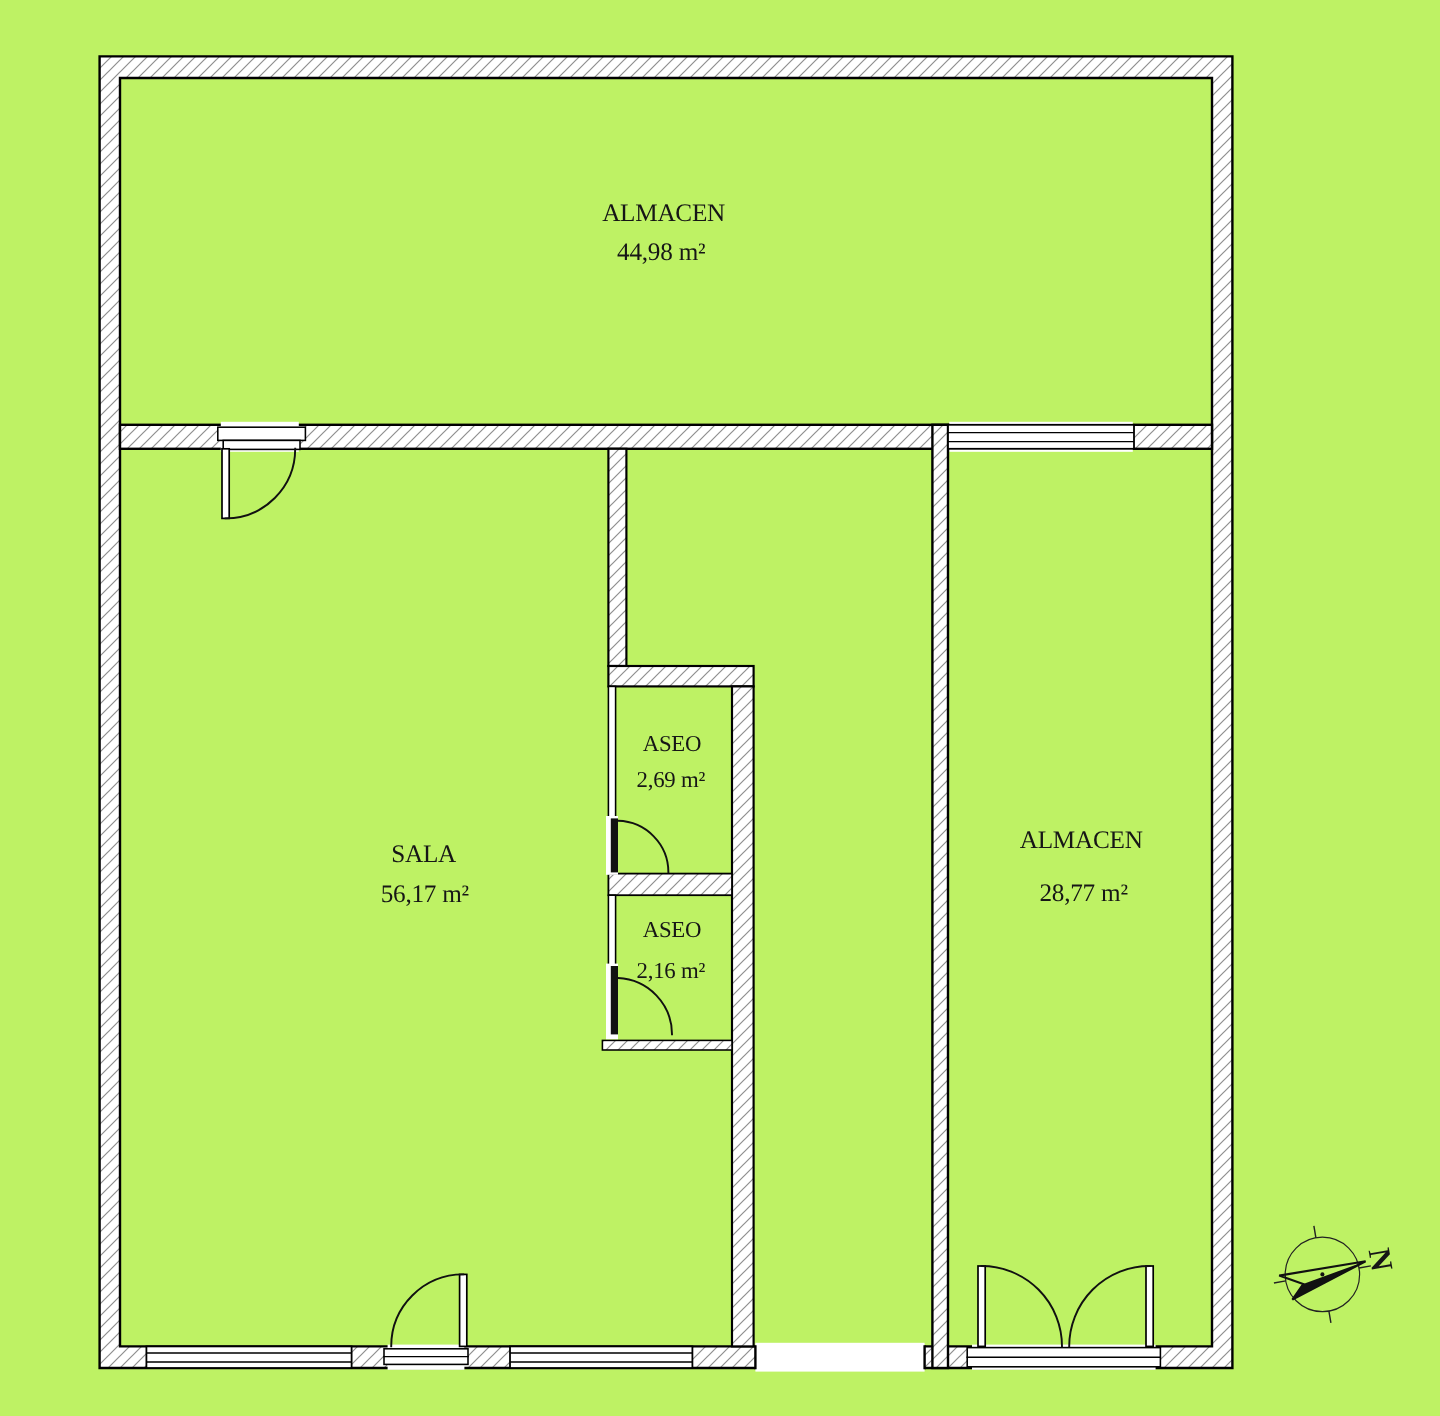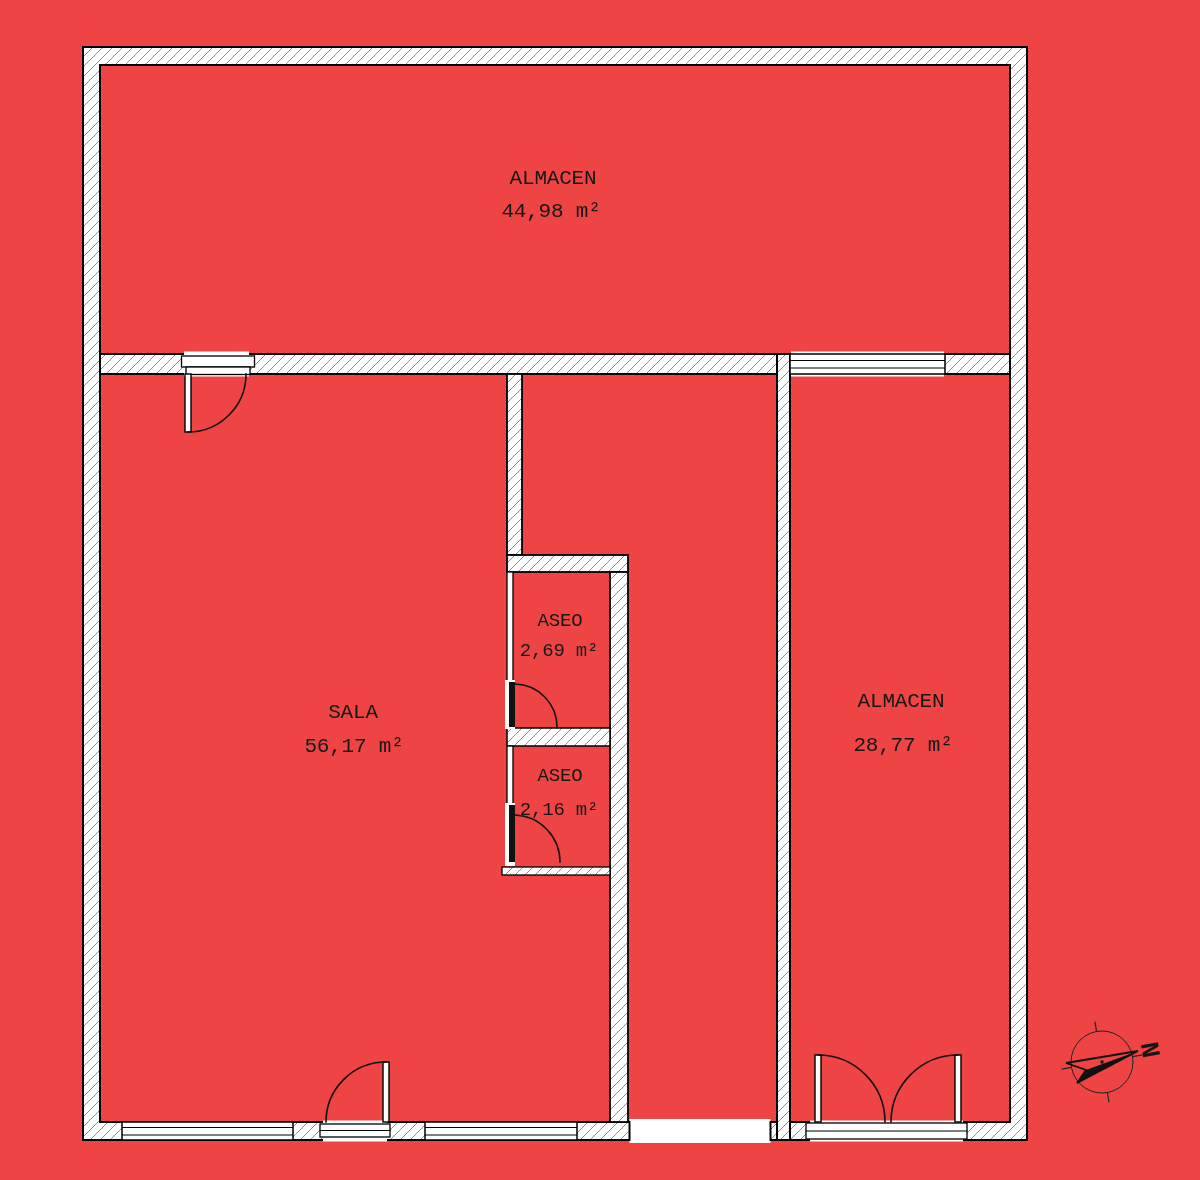--- a/index.html
+++ b/index.html
@@ -1,17 +1,17 @@
 <!DOCTYPE html>
 <html><head>
 <meta charset="utf-8">
 <style>
   html,body{margin:0;padding:0;background:#ffffff;}
-  .page{width:1200px;height:1180px;position:relative;background:#ef4444;overflow:hidden;
-        font-family:Liberation Mono, monospace;}
+  .page{width:1200px;height:1180px;position:relative;background:#bef264;overflow:hidden;
+        font-family:Liberation Serif, serif;}
   svg text{fill:#161616;letter-spacing:-0.2px;}
   .room-name{font-size:21px;}
   .room-area{font-size:21px;}
   .aseo-name{font-size:19px;}
   .aseo-area{font-size:19px;}
   .north-n{font-size:26px;font-weight:600;}
 </style>
 </head>
 <body>
 

